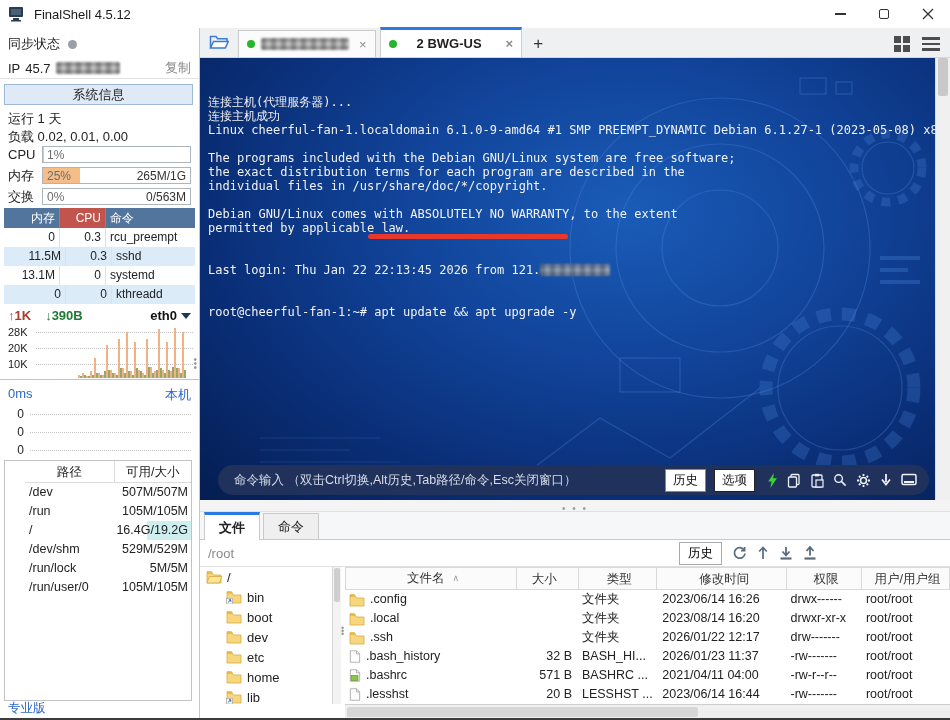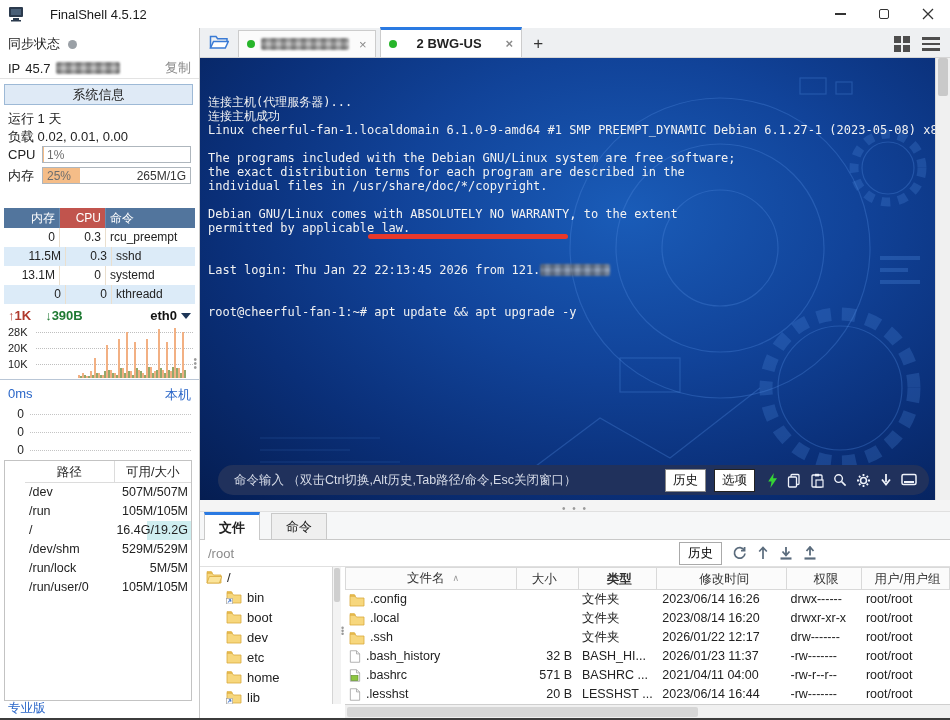--- a/index.html
+++ b/index.html
@@ -2,21 +2,21 @@
 <html><head>
 <meta charset="utf-8">
 <style>
   * { margin:0; padding:0; box-sizing:border-box; }
   html,body { width:950px; height:720px; overflow:hidden; }
   body { font-family:"Liberation Sans","DejaVu Sans",sans-serif; background:#fff; position:relative; font-size:13px; color:#222; }
 
   
   .titlebar { position:absolute; left:0; top:0; width:950px; height:28px; background:#fff; display:flex; align-items:center; }
   .app-icon { margin-left:8px; width:18px; height:16px; display:inline-flex; }
-  .titlebar .title { margin-left:24px; font-size:13px; color:#1a1a1a; }
+  .titlebar .title { margin-left:8px; font-size:13px; color:#1a1a1a; }
   .win-controls { margin-left:auto; display:flex; height:28px; }
   .wbtn { width:44px; height:28px; display:flex; align-items:center; justify-content:center; cursor:pointer; }
   .min-glyph { width:11px; height:1.5px; background:#333; display:block; }
   .max-glyph { width:10px; height:10px; border:1.4px solid #333; border-radius:2px; display:block; }
 
   
   .sidebar { position:absolute; left:0; top:28px; width:200px; bottom:0; background:#fff; border-right:1px solid #c9c9c9; }
   .sync-row { position:absolute; top:7px; left:8px; display:flex; align-items:center; gap:8px; }
   .sync-dot { width:9px; height:9px; border-radius:50%; background:#9aa0a6; display:inline-block; }
   .ip-row { position:absolute; top:31px; left:8px; right:8px; display:flex; align-items:center; gap:5px; }
@@ -106,21 +106,21 @@
   .cmd-icons svg { cursor:pointer; display:block; }
   .term-scrollbar { position:absolute; right:0; top:30px; width:15px; height:442px; background:#f0f0f0; border-left:1px solid #dcdcdc; }
   .term-scrollbar .thumb { position:absolute; top:0; left:2px; right:2px; height:38px; background:#c9c9c9; border-radius:2px; }
 
   
   .splitter { position:absolute; left:0; top:472px; right:0; height:12px; background:#f4f4f4; border-bottom:1px solid #e0e0e0; text-align:center; cursor:row-resize; }
   .splitter span { color:#9a9a9a; font-size:10px; line-height:10px; letter-spacing:2px; }
 
   
   .fp-tabs { position:absolute; left:0; top:484px; right:0; height:28px; background:#f6f7f8; border-bottom:1px solid #c9c9c9; display:flex; align-items:flex-end; padding-left:4px; }
-  .fp-tab { height:26px; padding:0 14px; display:flex; align-items:center; font-size:13px; border:1px solid #c9c9c9; border-bottom:none; background:#efefef; margin-right:11px; cursor:pointer; }
+  .fp-tab { height:26px; padding:0 14px; display:flex; align-items:center; font-size:13px; border:1px solid #c9c9c9; border-bottom:none; background:#efefef; margin-right:3px; cursor:pointer; }
   .fp-tab.active { background:#fff; border-top:3px solid #2a7ae2; height:28px; font-weight:bold; margin-bottom:-1px; }
   .fp-path { position:absolute; left:0; top:512px; right:0; height:27px; background:#fff; border-bottom:1px solid #e0e0e0; display:flex; align-items:center; }
   .fp-path .pathtext { margin-left:8px; color:#8a8a8a; font-size:13px; flex:1; cursor:text; }
   .fp-actions { position:absolute; right:133px; top:514px; display:flex; align-items:center; gap:10px; }
   .fp-hist { background:#fff; border:1px solid #aaa; font-size:12.5px; padding:2px 8px; cursor:pointer; }
   .fp-actions svg { cursor:pointer; display:block; }
 
   .fp-content { position:absolute; left:0; top:539px; right:0; bottom:16px; overflow:hidden; }
   .tree { position:absolute; left:0; top:0; width:133px; bottom:0; border-right:1px solid #d5d5d5; overflow:hidden; }
   .tree-item { height:20px; display:flex; align-items:center; gap:5px; font-size:13px; cursor:pointer; white-space:nowrap; }
@@ -198,20 +198,28 @@
         <span class="mpct">1%</span>
         <span class="mdetail"></span>
       </span>
   </div>
   <div class="meter m1">
     <span class="mlabel">内存</span>
     <span class="mbar">
         <span class="mfill" id="fill1" style="width: 25%;"></span>
         <span class="mpct">25%</span>
         <span class="mdetail">265M/1G</span>
+      </span>
+  </div>
+  <div class="meter m2">
+    <span class="mlabel">交换</span>
+    <span class="mbar">
+        <span class="mfill" id="fill2" style="width: 0%;"></span>
+        <span class="mpct">0%</span>
+        <span class="mdetail">0/563M</span>
       </span>
   </div>
 
   <div class="proc">
     <div class="proc-head">
       <span class="ph ph-mem">内存</span>
       <span class="ph ph-cpu">CPU</span>
       <span class="ph ph-cmd">命令</span>
     </div>
     <div id="proc-body">
@@ -665,21 +673,21 @@
         <div class="thumb"></div>
       </div>
     <div class="tree-grip">•<br>•<br>•</div>
     <div class="ftable">
       <div class="fhead">
         <span class="fh c-name" style="justify-content:center;">
             <span>文件名</span>
             <span class="sort-caret">∧</span>
           </span>
         <span class="fh c-size" style="text-align:center;">大小</span>
-        <span class="fh c-type" style="text-align:center;font-weight:bold;">类型</span>
+        <span class="fh c-type" style="text-align:center;">类型</span>
         <span class="fh c-mtime" style="text-align:center;">修改时间</span>
         <span class="fh c-perms" style="text-align:center;">权限</span>
         <span class="fh c-user" style="text-align:center;">用户/用户组</span>
       </div>
       <div id="file-body">
           <div class="frow">
             <span class="fc c-name">
               <span style="display: inline-flex;">
                 <svg class="icon16" viewBox="0 0 16 14">
                   <path d="M1 3 h5 l1.5 2 H15 v8 H1 z" fill="#f7d77d" stroke="#d9a93c" stroke-width="0.8"></path>

